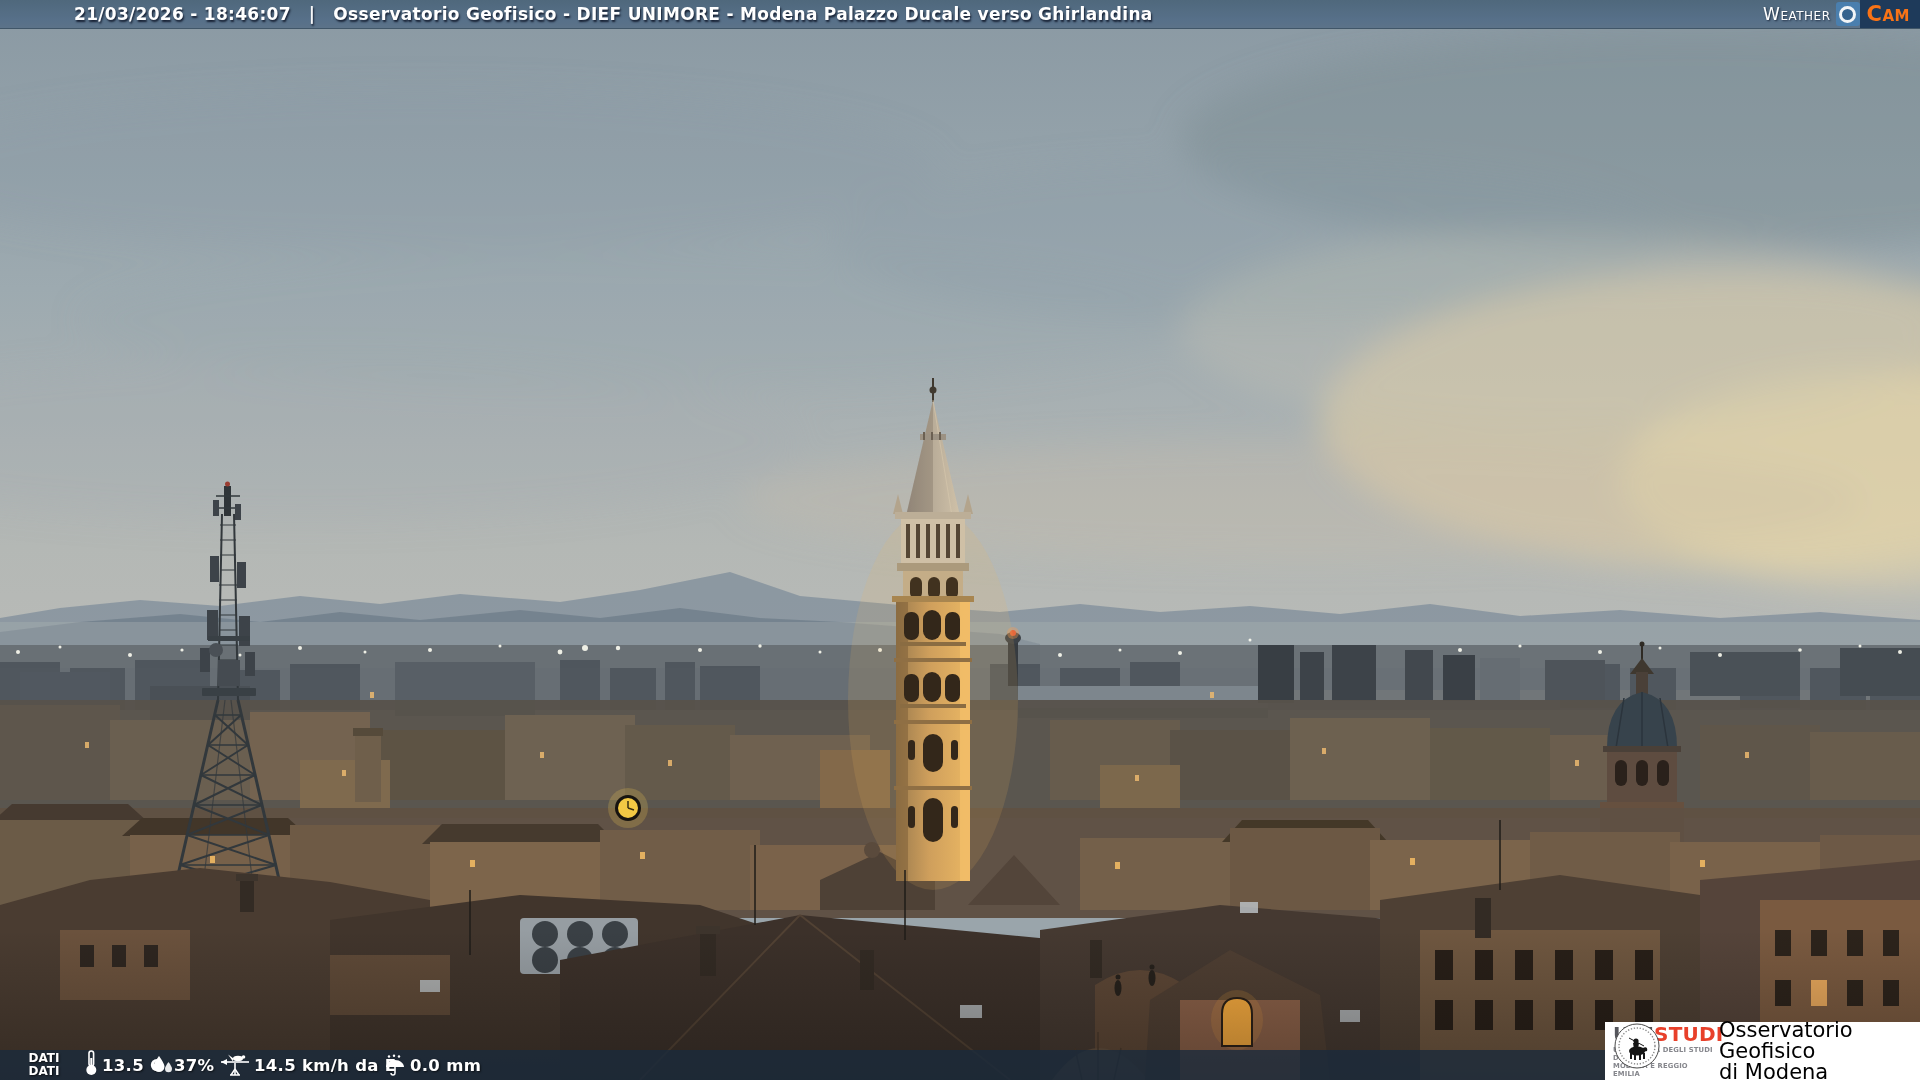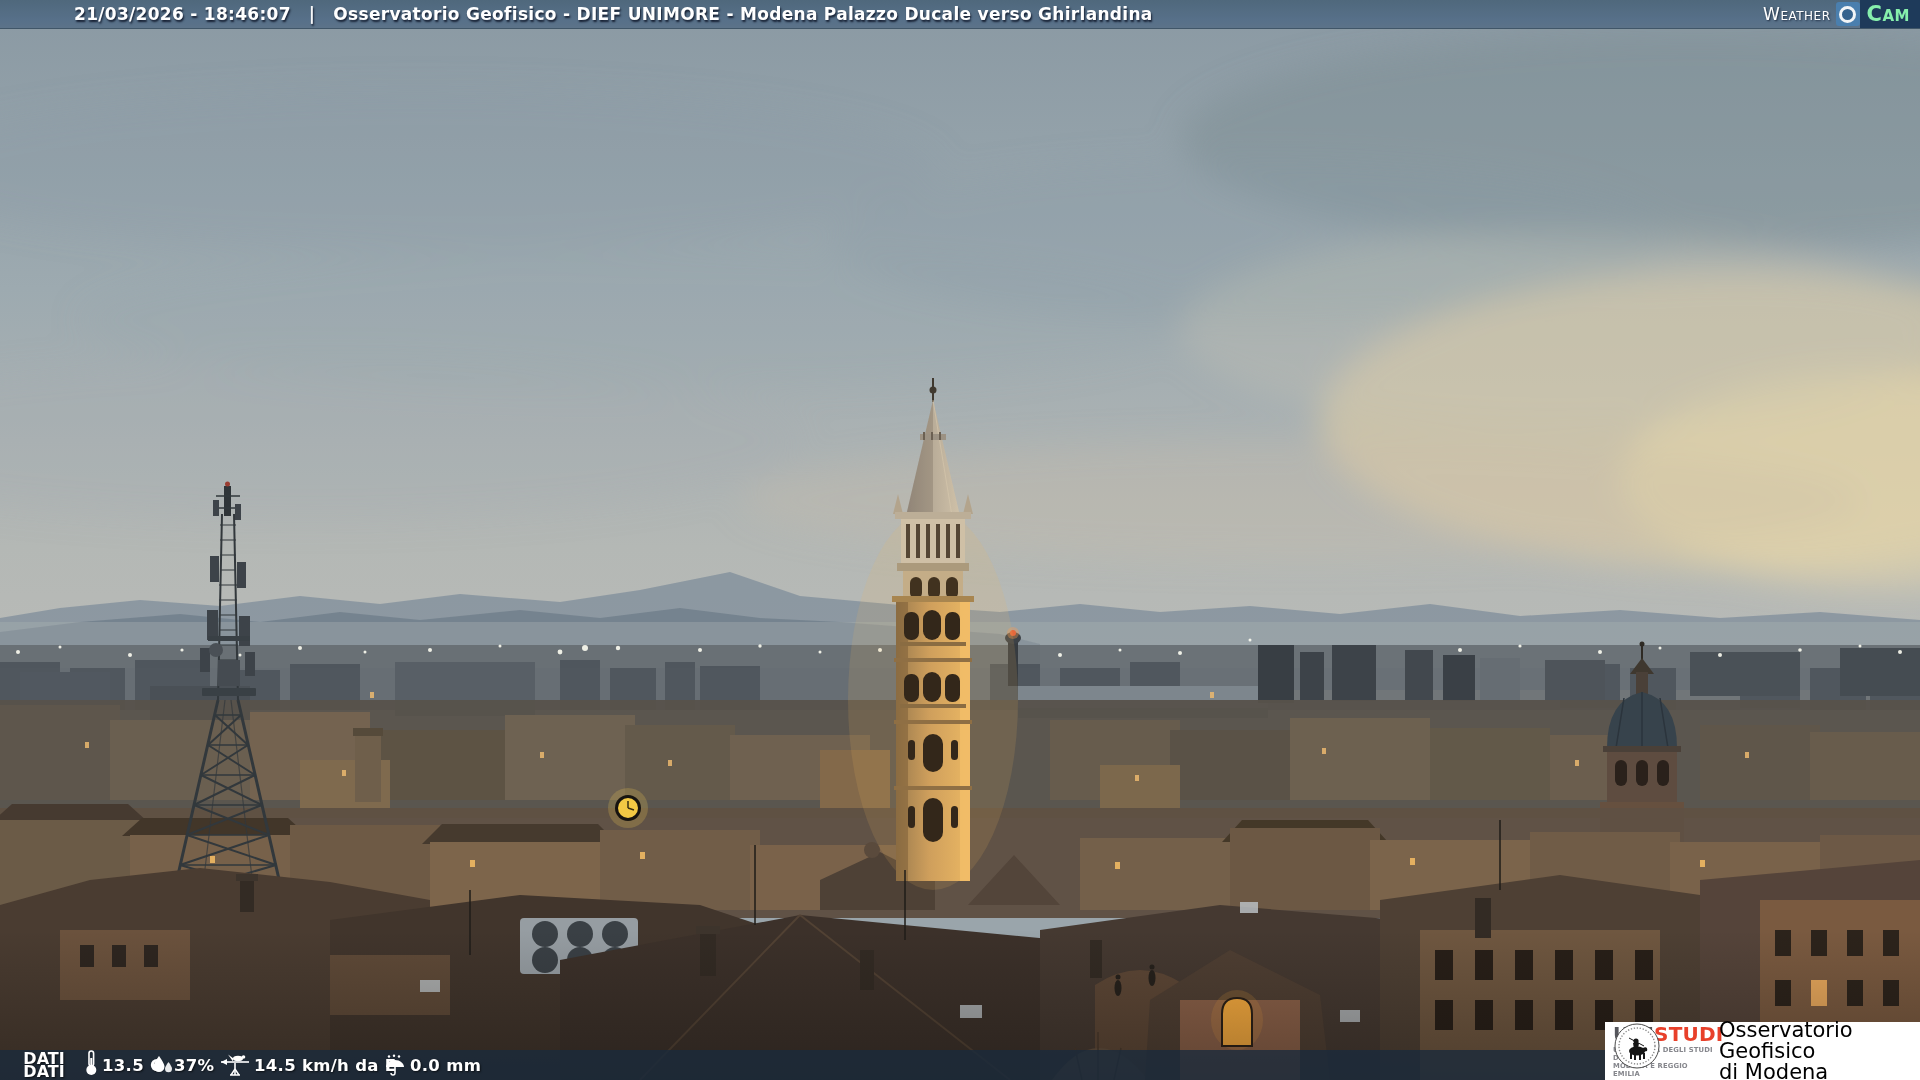--- a/index.html
+++ b/index.html
@@ -17,32 +17,32 @@
   .tb-time{margin-left:74px;}
   .tb-sep{margin:0 18px;opacity:.95;}
   
   .wcam{position:absolute;right:0;top:0;height:28px;display:flex;align-items:center;}
   .wcam-weather{font-variant:small-caps;font-size:17px;font-weight:400;color:#fff;
                 letter-spacing:.5px;text-shadow:1px 1px 2px rgba(10,18,35,.7);}
   .wcam-icon{width:24px;height:24px;border-radius:3px;background:#4a7fae;margin:0 0 0 5px;
              display:flex;align-items:center;justify-content:center;}
   .wcam-lens{width:11px;height:11px;border:3px solid #f2f5f7;border-radius:50%;
              background:#35638d;}
-  .wcam-cam{background:#1e3a5a;color:#86efac;font-variant:small-caps;font-size:21px;
+  .wcam-cam{background:#1e3a5a;color:#f97316;font-variant:small-caps;font-size:21px;
             font-weight:700;height:28px;display:flex;align-items:center;
             padding:0 10px 0 7px;letter-spacing:.5px;}
 
   
   .weather-bar{position:absolute;left:0;top:1050px;width:1920px;height:30px;
                background:rgba(26,42,60,.78);z-index:20;color:#fff;}
   .weather-bar .wtxt{position:absolute;top:0;height:30px;display:flex;align-items:center;
                font-weight:700;font-size:16.5px;letter-spacing:.3px;
                text-shadow:1px 1px 2px rgba(0,0,0,.65);white-space:nowrap;}
   .wb-label{position:absolute;left:18px;top:2px;width:52px;text-align:center;
-            font-size:16px;line-height:13px;font-weight:700;
+            font-size:12px;line-height:13px;font-weight:700;
             text-shadow:1px 1px 2px rgba(0,0,0,.65);}
   .wicon{position:absolute;top:3px;}
 
   
   .logo-box{position:absolute;left:1605px;top:1022px;width:315px;height:58px;
             background:#ffffff;z-index:25;display:flex;align-items:center;}
   .seal{margin-left:8px;flex:0 0 auto;}
   .brand{margin-left:8px;width:100px;}
   .brand-name{font-size:20px;font-weight:700;letter-spacing:.2px;line-height:20px;}
   .brand-uni{color:#55565c;}

